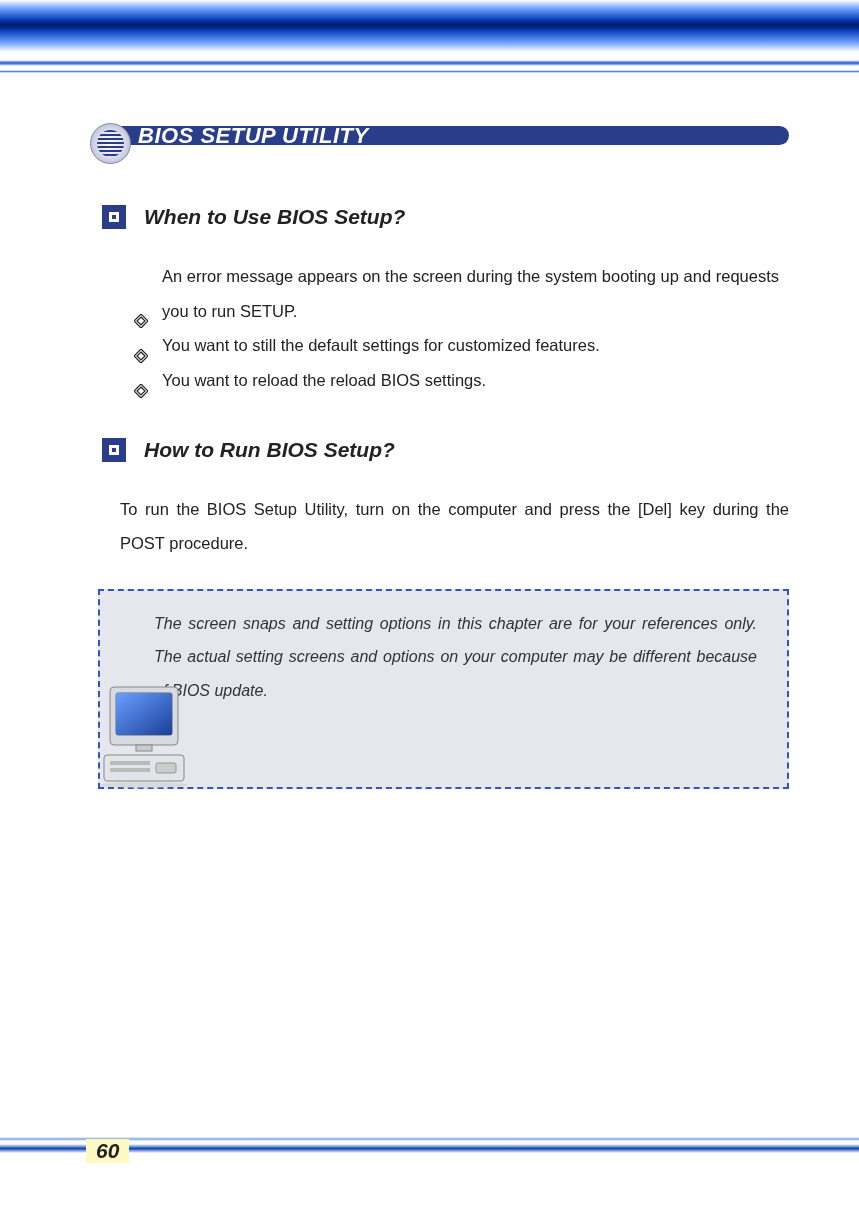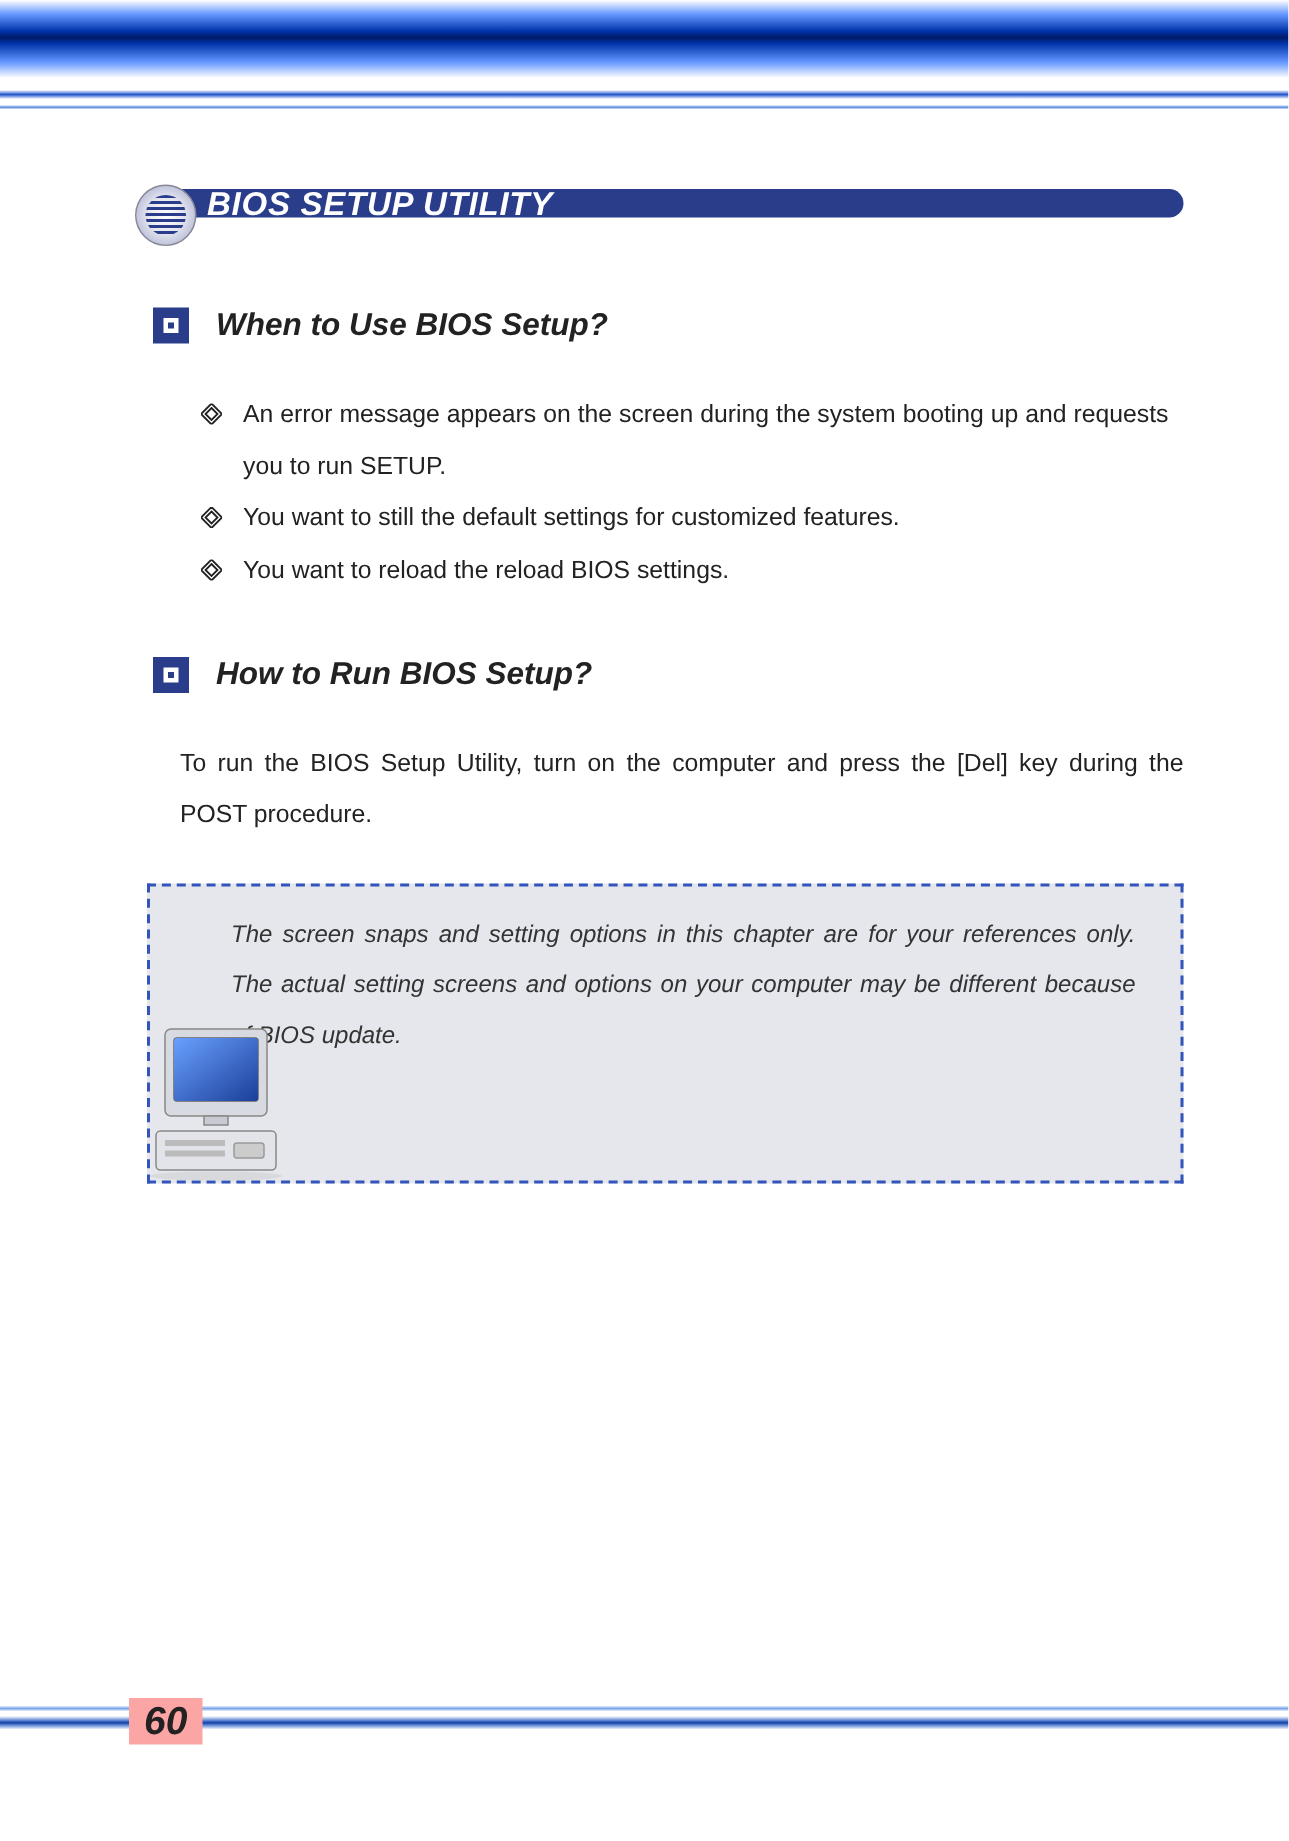--- a/index.html
+++ b/index.html
@@ -108,21 +108,21 @@
     line-height: 2.1;
     color: #222;
     text-align: justify;
   }
   .bullet-list {
     margin-left: 30px;
     margin-right: 10px;
   }
   .bullet-item {
     display: flex;
-    align-items: flex-start;
+    align-items: flex-end;
     font-size: 16.5px;
     line-height: 2.1;
     color: #222;
   }
   .diamond {
     flex: 0 0 42px;
     padding-top: 10px;
     display:flex;
     justify-content:center;
   }
@@ -167,23 +167,23 @@
   }
   .bb2 {
     margin-top: 3px;
     height: 9px;
     background: linear-gradient(to bottom, #ffffff, #3a6bc8 40%, #1a3f99 50%, #3a6bc8 60%, #ffffff);
   }
   .page-number {
     position: absolute;
     bottom: 64px;
     left: 86px;
-    background: #fca5a5;
+    background: #fef9c3;
     padding: 0 10px;
-    font-size: 26px;
+    font-size: 21px;
     font-weight: bold;
     font-style: italic;
     color: #222;
   }
 </style>
 </head>
 <body>
 
 <div class="top-bars">
   <div class="bar1"></div>

